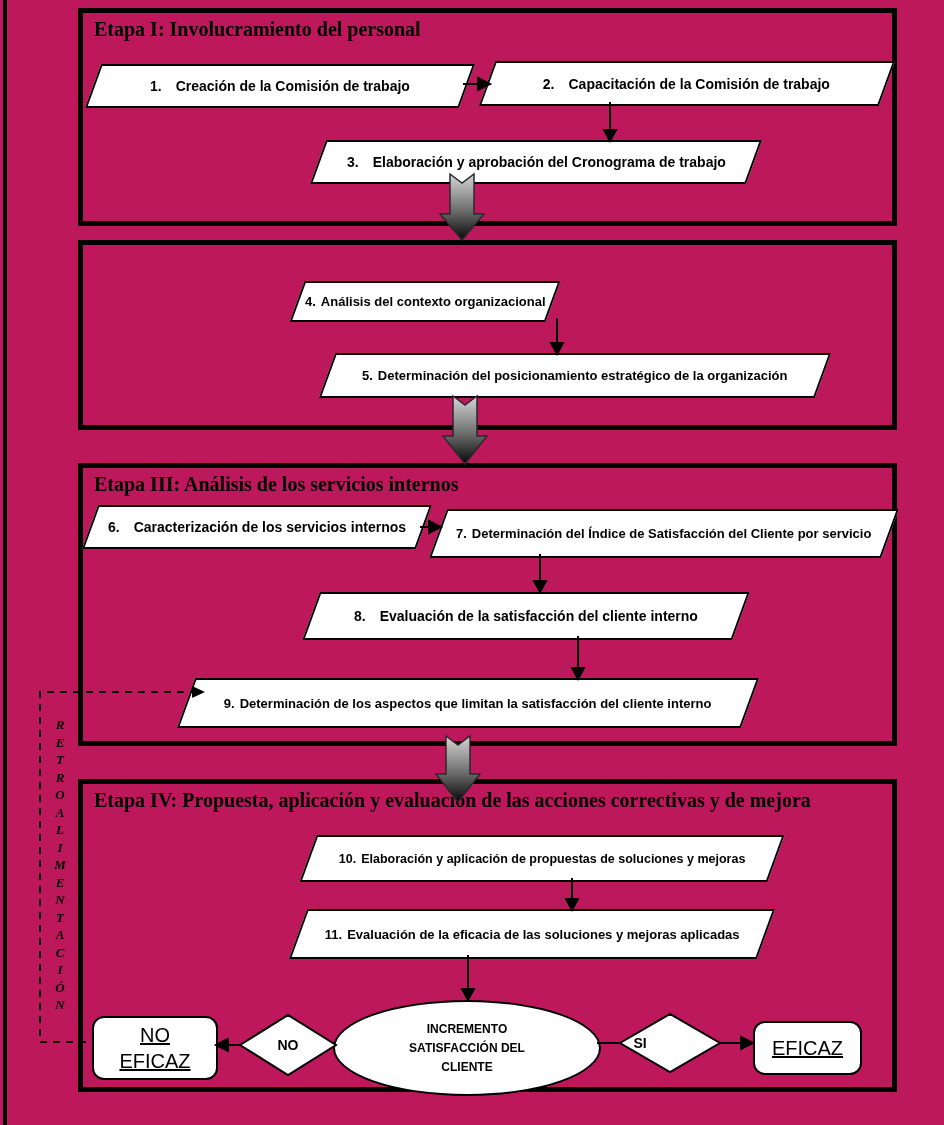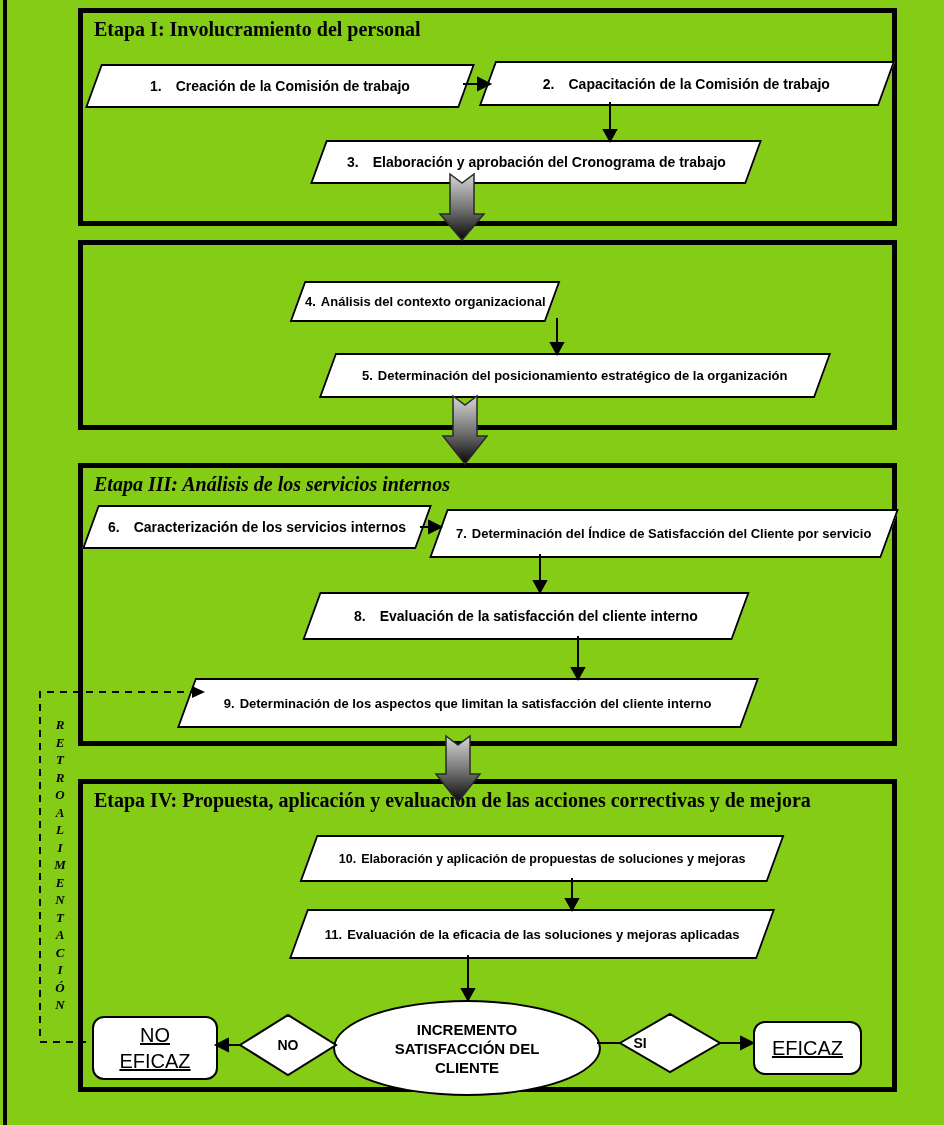--- a/index.html
+++ b/index.html
@@ -1,31 +1,31 @@
 <!DOCTYPE html>
 <html><head>
 <meta charset="utf-8">
 <style>
   html,body{margin:0;padding:0;background:#fff;}
-  #page{position:relative;width:944px;height:1125px;background:#84cc16;overflow:hidden;
+  #page{position:relative;width:944px;height:1125px;background:#be185d;overflow:hidden;
         font-family:"Liberation Sans",sans-serif;color:#000;}
   .leftrule{position:absolute;left:3px;top:0;width:4px;height:1125px;background:#000;}
   .stage-box{position:absolute;border:5px solid #000;background:transparent;}
   .stage-title{position:absolute;font-family:"Liberation Serif",serif;font-weight:bold;
                font-size:20px;white-space:nowrap;}
   .para{position:absolute;border:2px solid #000;background:#fff;transform:skewX(-20deg);
         display:flex;align-items:center;justify-content:center;}
   .para .inner{transform:skewX(20deg);white-space:nowrap;font-weight:bold;}
   .fs14 .inner{font-size:14px;} .fs13 .inner{font-size:13px;} .fs12 .inner{font-size:12.5px;}
   .num-wide{margin-right:14px;} .num-narrow{margin-right:5px;}
   .svglayer{position:absolute;left:0;top:0;width:944px;height:1125px;pointer-events:none;z-index:5;}
   .ellipse{position:absolute;left:333px;top:1000px;width:264px;height:92px;border:2px solid #000;
            border-radius:50%;display:flex;flex-direction:column;align-items:center;justify-content:center;
            background:#fff;z-index:4;}
-  .ellipse span{font-weight:bold;font-size:15px;line-height:19px;}
+  .ellipse span{font-weight:bold;font-size:12px;line-height:19px;}
   .result-box{position:absolute;border:2px solid #000;border-radius:12px;background:#fff;z-index:4;
               display:flex;flex-direction:column;align-items:center;justify-content:center;}
   .result-box span{font-size:20px;text-decoration:underline;line-height:26px;}
   .diamond-label{position:absolute;z-index:6;font-weight:bold;font-size:14px;transform:translate(-50%,-50%);}
   .fb-col{position:absolute;left:48px;top:716px;width:24px;text-align:center;z-index:4;}
   .fb-col span{display:block;line-height:17.5px;font-family:"Liberation Serif",serif;
                font-style:italic;font-weight:bold;font-size:13px;}
 </style>
 </head>
 <body>
@@ -33,21 +33,21 @@
 <div id="page">
 
   <div class="leftrule"></div>
 
   <div class="stage-box" style="left:78px;top:8px;width:809px;height:208px;"></div>
   <div class="stage-box" style="left:78px;top:240px;width:809px;height:180px;"></div>
   <div class="stage-box" style="left:78px;top:463px;width:809px;height:273px;"></div>
   <div class="stage-box" style="left:78px;top:779px;width:809px;height:303px;"></div>
 
   <div class="stage-title" style="left:94px;top:18px;">Etapa I: Involucramiento del personal</div>
-  <div class="stage-title" style="left:94px;top:473px;font-style:italic;">Etapa III: Análisis de los servicios internos</div>
+  <div class="stage-title" style="left:94px;top:473px;">Etapa III: Análisis de los servicios internos</div>
   <div class="stage-title" style="left:94px;top:789px;">Etapa IV: Propuesta, aplicación y evaluación de las acciones correctivas y de mejora</div>
 
   <div class="para fs14" style="left:93px;top:64px;width:370px;height:40px;">
     <span class="inner"><b class="num-wide">1.</b><b>Creación de la Comisión de trabajo</b></span>
   </div>
   <div class="para fs14" style="left:487px;top:61px;width:396px;height:41px;">
     <span class="inner"><b class="num-wide">2.</b><b>Capacitación de la Comisión de trabajo</b></span>
   </div>
   <div class="para fs14" style="left:318px;top:140px;width:432px;height:40px;">
     <span class="inner"><b class="num-wide">3.</b><b>Elaboración y aprobación del Cronograma de trabajo</b></span>

